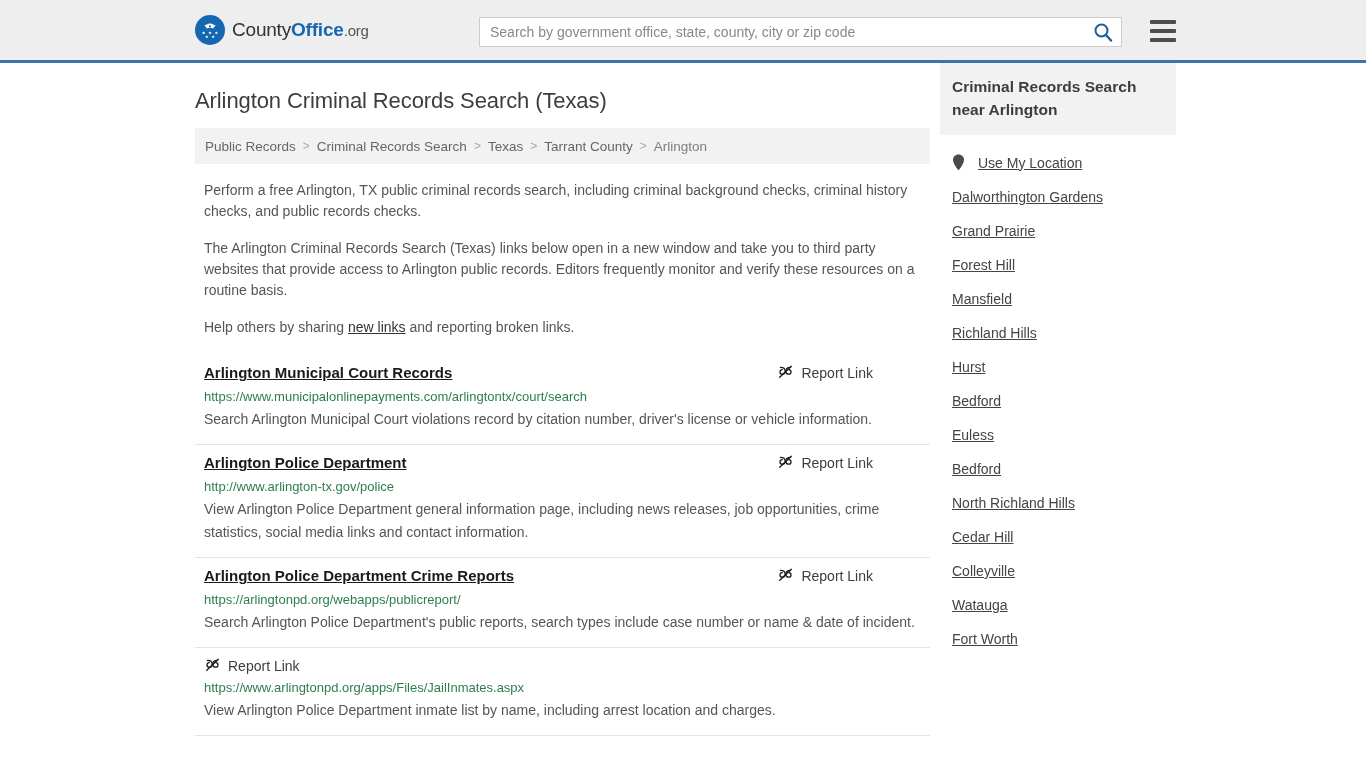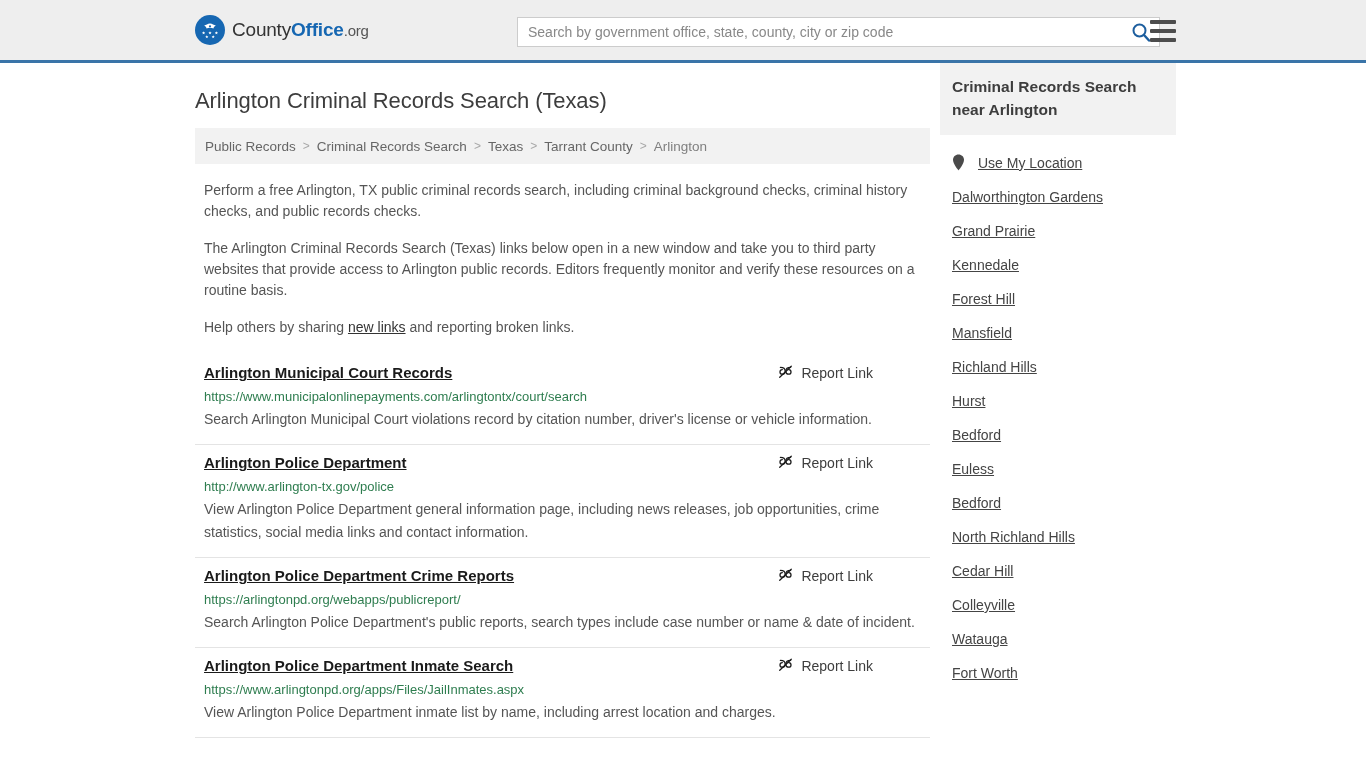--- a/index.html
+++ b/index.html
@@ -43,21 +43,21 @@
     color: #333333;
     letter-spacing: -0.2px;
     white-space: nowrap;
   }
   .logo-text .b { color: #1667b2; font-weight: bold; }
   .logo-text .c { color: #333; }
   .logo-text .org { color: #555; font-size: 15px; }
 
   .search-wrap {
     position: absolute;
-    left: 517px;
+    left: 479px;
     top: 17px;
     width: 643px;
     height: 30px;
     display: flex;
     align-items: center;
     background: #fff;
     border: 1px solid #cccccc;
   }
   .search-input {
     flex: 1;
@@ -324,21 +324,20 @@
             </svg>
             <span class="rl-text">Report Link</span>
           </span>
         </div>
         <div class="result-url">https://arlingtonpd.org/webapps/publicreport/</div>
         <div class="result-desc">Search Arlington Police Department's public reports, search types include case number or name &amp; date of incident.</div>
       </div>
 
       <div class="result">
         <div class="result-head">
-          <a class="result-title">Arlington Police Department Inmate Search</a>
           <span class="report-link">
             <svg width="17" height="17" viewBox="0 0 20 20">
               <path d="M4 4 C8 4 9.6 6.5 9.6 8.4 C9.6 10.4 8 12 6.3 12 C4.7 12 3.5 10.8 3.5 9.3 C3.5 7.7 4.8 6.5 6.3 6.5" fill="none" stroke="#1a1a1a" stroke-width="1.5" stroke-linecap="round"></path>
               <path d="M16 4 C12 4 10.4 6.5 10.4 8.4 C10.4 10.4 12 12 13.7 12 C15.3 12 16.5 10.8 16.5 9.3 C16.5 7.7 15.2 6.5 13.7 6.5" fill="none" stroke="#1a1a1a" stroke-width="1.5" stroke-linecap="round"></path>
               <line x1="3.2" y1="15.6" x2="16.8" y2="2.6" stroke="#1a1a1a" stroke-width="1.5" stroke-linecap="round"></line>
             </svg>
             <span class="rl-text">Report Link</span>
           </span>
         </div>
         <div class="result-url">https://www.arlingtonpd.org/apps/Files/JailInmates.aspx</div>
@@ -360,23 +359,20 @@
         <a>Use My Location</a>
       </div>
 
       <div class="side-item">
           <a>Dalworthington Gardens</a>
         </div>
       <div class="side-item">
           <a>Grand Prairie</a>
         </div>
       <div class="side-item">
-          <a>Kennedale</a>
-        </div>
-      <div class="side-item">
           <a>Forest Hill</a>
         </div>
       <div class="side-item">
           <a>Mansfield</a>
         </div>
       <div class="side-item">
           <a>Richland Hills</a>
         </div>
       <div class="side-item">
           <a>Hurst</a>

